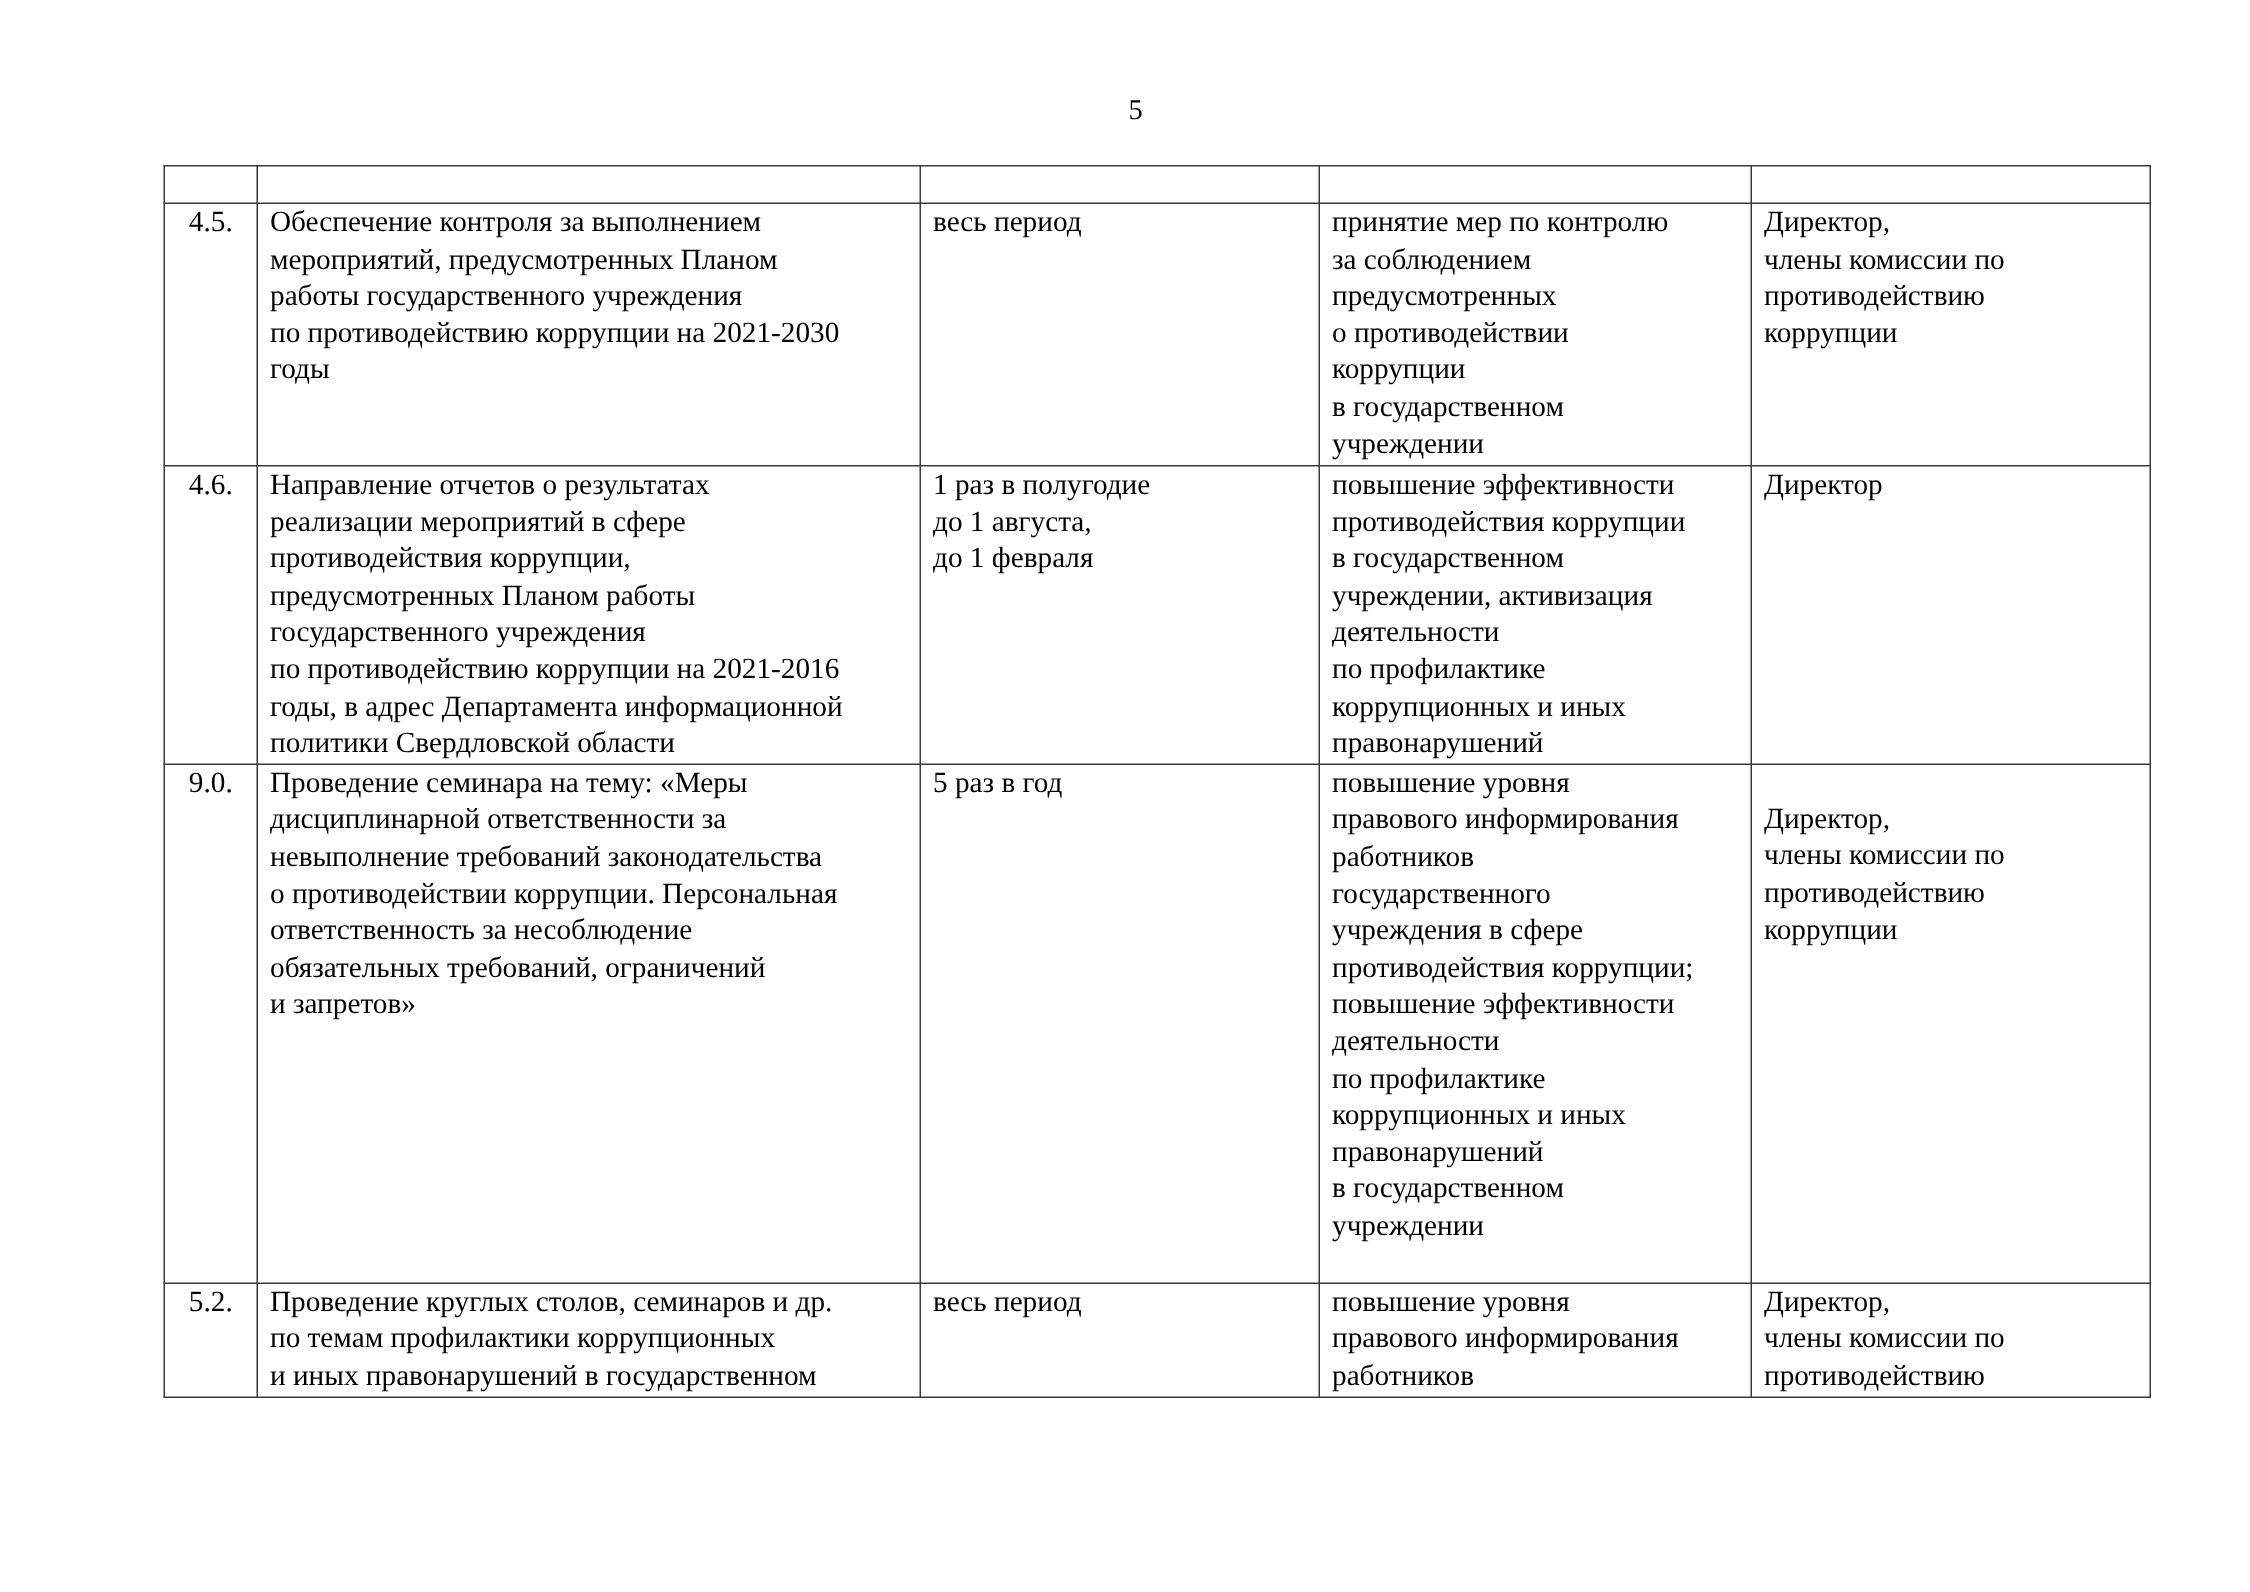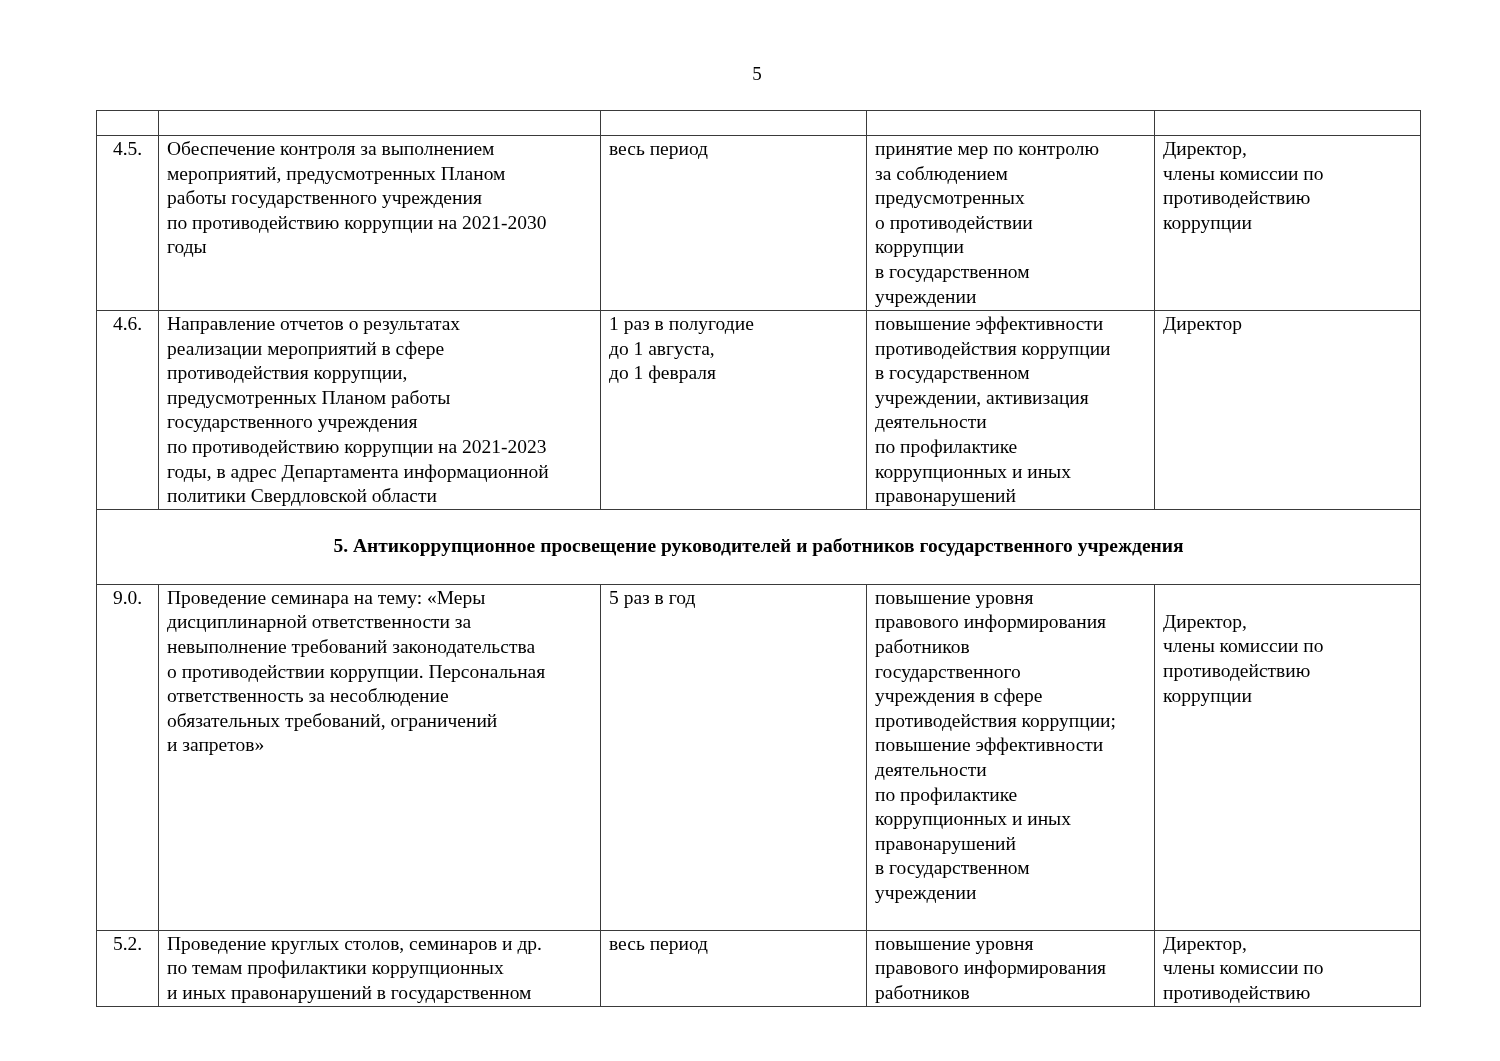--- a/index.html
+++ b/index.html
@@ -1,20 +1,20 @@
 <!DOCTYPE html>
 <html><head>
 <meta charset="utf-8">
 <style>
   html, body { margin: 0; padding: 0; background: #ffffff; }
   body { width: 1500px; height: 1061px; position: relative; overflow: hidden;
          font-family: "Liberation Serif", "DejaVu Serif", serif; color: #000; }
   .page-number { position: absolute; left: 0; width: 1514px; top: 63px; text-align: center;
                  font-size: 19px; line-height: 22px; }
-  table.plan { position: absolute; left: 96px; top: 110px; border-collapse: collapse;
+  table.plan { position: absolute; left: 109px; top: 110px; border-collapse: collapse;
                table-layout: fixed; width: 1324px; padding-left: 36px; }
   table.plan td { border: 1.5px solid #3a3a3a; vertical-align: top; padding: 0 8px;
                   font-size: 19.5px; line-height: 24.6px; white-space: pre-line; }
   col.c-num { width: 62px; }
   col.c-act { width: 442px; }
   col.c-term { width: 266px; }
   col.c-result { width: 288px; }
   col.c-resp { width: 266px; }
   td.num { text-align: center; padding: 0; }
   td.resp { text-align: left; }
@@ -70,40 +70,37 @@
 коррупции</td>
     </tr>
 
     <tr class="r46">
       <td class="num">4.6.</td>
       <td>Направление отчетов о результатах
 реализации мероприятий в сфере
 противодействия коррупции,
 предусмотренных Планом работы
 государственного учреждения
-по противодействию коррупции на 2021-2023
+по противодействию коррупции на 2021-2016
 годы, в адрес Департамента информационной
 политики Свердловской области</td>
       <td>1 раз в полугодие
 до 1 августа,
 до 1 февраля</td>
       <td>повышение эффективности
 противодействия коррупции
 в государственном
 учреждении, активизация
 деятельности
 по профилактике
 коррупционных и иных
 правонарушений</td>
       <td class="resp">Директор</td>
     </tr>
 
-    <tr class="r-section">
-      <td colspan="5">5. Антикоррупционное просвещение руководителей и работников государственного учреждения</td>
-    </tr>
 
     <tr class="r51">
       <td class="num">9.0.</td>
       <td>Проведение семинара на тему: «Меры
 дисциплинарной ответственности за
 невыполнение требований законодательства
 о противодействии коррупции. Персональная
 ответственность за несоблюдение
 обязательных требований, ограничений
 и запретов»</td>

